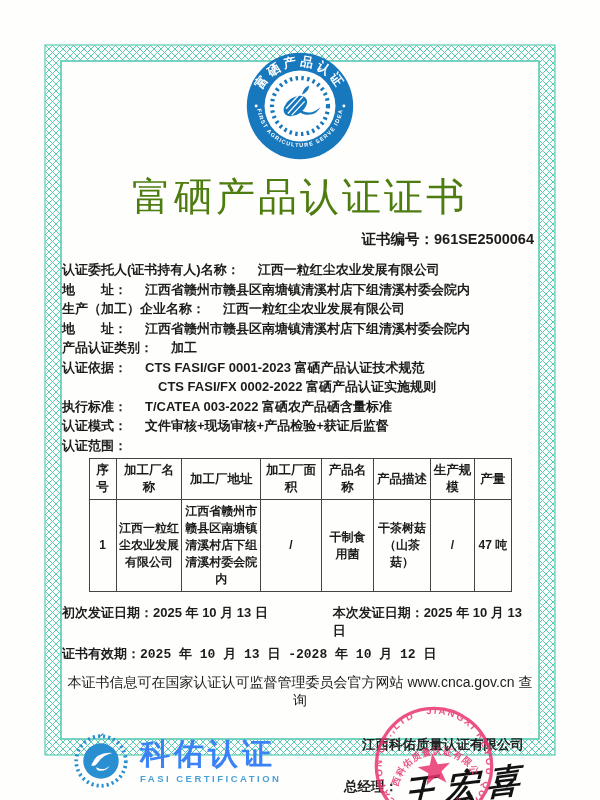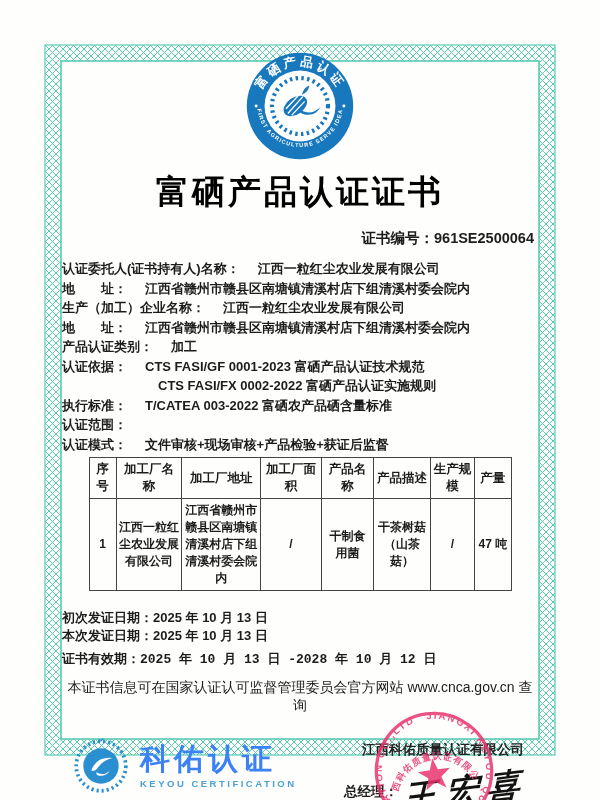--- a/index.html
+++ b/index.html
@@ -9,41 +9,41 @@
     overflow:hidden;margin:0 auto;
   }
   .border-svg{position:absolute;left:0;top:0;z-index:1;}
   .content{position:absolute;left:62px;top:58px;width:476px;z-index:2;}
 
   
   .seal-wrap{text-align:center;margin-top:-8px;}
   .seal-wrap svg{width:112px;height:112px;}
 
   
-  .title{text-align:center;font-size:33px;font-weight:700;letter-spacing:3px;margin:4px 0 0 0;color:#000000;}
-  .cert-no{text-align:right;font-size:14.5px;font-weight:700;margin-top:14px;padding-right:4px;}
+  .title{text-align:center;font-size:39px;font-weight:400;letter-spacing:3px;margin:4px 0 0 0;color:#4d7c0f;}
+  .cert-no{text-align:right;font-size:14.5px;font-weight:700;margin-top:6px;padding-right:4px;}
 
   
   .fields{margin-top:11px;font-size:13px;font-weight:700;line-height:19.5px;}
   .field{white-space:nowrap;}
   .field .flabel{margin-right:18px;}
   .field.indent{padding-left:96px;}
 
   
-  table.scope{border-collapse:collapse;width:423px;margin:3px auto 18px auto;table-layout:fixed;}
+  table.scope{border-collapse:collapse;width:423px;margin:3px auto 12px auto;table-layout:fixed;}
   table.scope th,table.scope td{
     border:1.4px solid #444;font-size:12px;font-weight:700;text-align:center;
     padding:3px 2px;vertical-align:middle;word-break:break-all;
   }
   table.scope th{height:22px;font-size:12.5px;}
   table.scope td{height:70px;line-height:17px;}
 
   
   .statement{font-size:12.3px;font-weight:700;margin-top:9px;}
-  .dates-row{display:flex;font-size:13px;font-weight:700;margin-top:7px;flex-direction:column;}
+  .dates-row{display:flex;font-size:13px;font-weight:700;margin-top:7px;}
   .dates-row .half1{width:57%;}
   .validity{font-size:13px;font-weight:700;margin-top:5px;font-family:Liberation Mono, monospace;}
   .query-note{text-align:center;font-size:14px;font-weight:400;margin-top:11px;}
 
   
   .issuer-row{position:relative;height:80px;margin-top:8px;}
   .keyou-logo{position:absolute;left:8px;top:6px;display:flex;align-items:center;}
   .keyou-logo svg{width:62px;height:62px;}
   .keyou-text{margin-left:8px;}
   .keyou-cn{font-size:30px;font-weight:700;color:#3b82f6;letter-spacing:4px;line-height:30px;}
@@ -112,22 +112,22 @@
 
     <div class="fields">
       <div class="field"><span class="flabel">认证委托人(证书持有人)名称：</span><span>江西一粒红尘农业发展有限公司</span></div>
       <div class="field"><span class="flabel">地　　址：</span><span>江西省赣州市赣县区南塘镇清溪村店下组清溪村委会院内</span></div>
       <div class="field"><span class="flabel">生产（加工）企业名称：</span><span>江西一粒红尘农业发展有限公司</span></div>
       <div class="field"><span class="flabel">地　　址：</span><span>江西省赣州市赣县区南塘镇清溪村店下组清溪村委会院内</span></div>
       <div class="field"><span class="flabel">产品认证类别：</span><span>加工</span></div>
       <div class="field"><span class="flabel">认证依据：</span><span>CTS FASI/GF 0001-2023 富硒产品认证技术规范</span></div>
       <div class="field indent"><span>CTS FASI/FX 0002-2022 富硒产品认证实施规则</span></div>
       <div class="field"><span class="flabel">执行标准：</span><span>T/CATEA 003-2022 富硒农产品硒含量标准</span></div>
+      <div class="field"><span class="flabel">认证模式：</span><span>文件审核+现场审核+产品检验+获证后监督</span></div>
       <div class="field"><span class="flabel">认证范围：</span></div>
-      <div class="field"><span class="flabel">认证模式：</span><span>文件审核+现场审核+产品检验+获证后监督</span></div>
     </div>
 
     <table class="scope">
       <colgroup>
         <col style="width:6.4%">
           <col style="width:15.6%">
           <col style="width:18.7%">
           <col style="width:14.3%">
         <col style="width:12.5%">
           <col style="width:13.4%">
@@ -179,21 +179,21 @@
         <svg viewBox="0 0 70 70">
           <circle cx="35" cy="35" r="28" fill="none" stroke="#2a8fd0" stroke-width="4.2" stroke-dasharray="2.4 3.4"></circle>
           <circle cx="35" cy="35" r="20" fill="#2a8fd0"></circle>
           <path d="M24,40 Q30,24 48,26 Q38,28 32,36 Q28,42 24,40 Z" fill="#ffffff"></path>
           <path d="M30,42 q8,5 15,-2 q-4,7 -12,6 q-4,-1 -3,-4 Z" fill="#ffffff"></path>
           <circle cx="43" cy="40" r="1.1" fill="#2a8fd0"></circle>
           <path d="M33,8 q2,-4 5,-5 q-1,4 -5,5 Z" fill="#2a8fd0"></path>
         </svg>
         <div class="keyou-text">
           <div class="keyou-cn">科佑认证</div>
-          <div class="keyou-en">KEYOU  CERTIFICATION</div>
+          <div class="keyou-en">FASI  CERTIFICATION</div>
         </div>
       </div>
 
       <div class="issuer-company">江西科佑质量认证有限公司</div>
 
       <div class="issuer-sign">
         <span>总经理：</span><span class="signature">王宏喜</span>
       </div>
 
       <svg class="stamp" viewBox="0 0 140 140">

